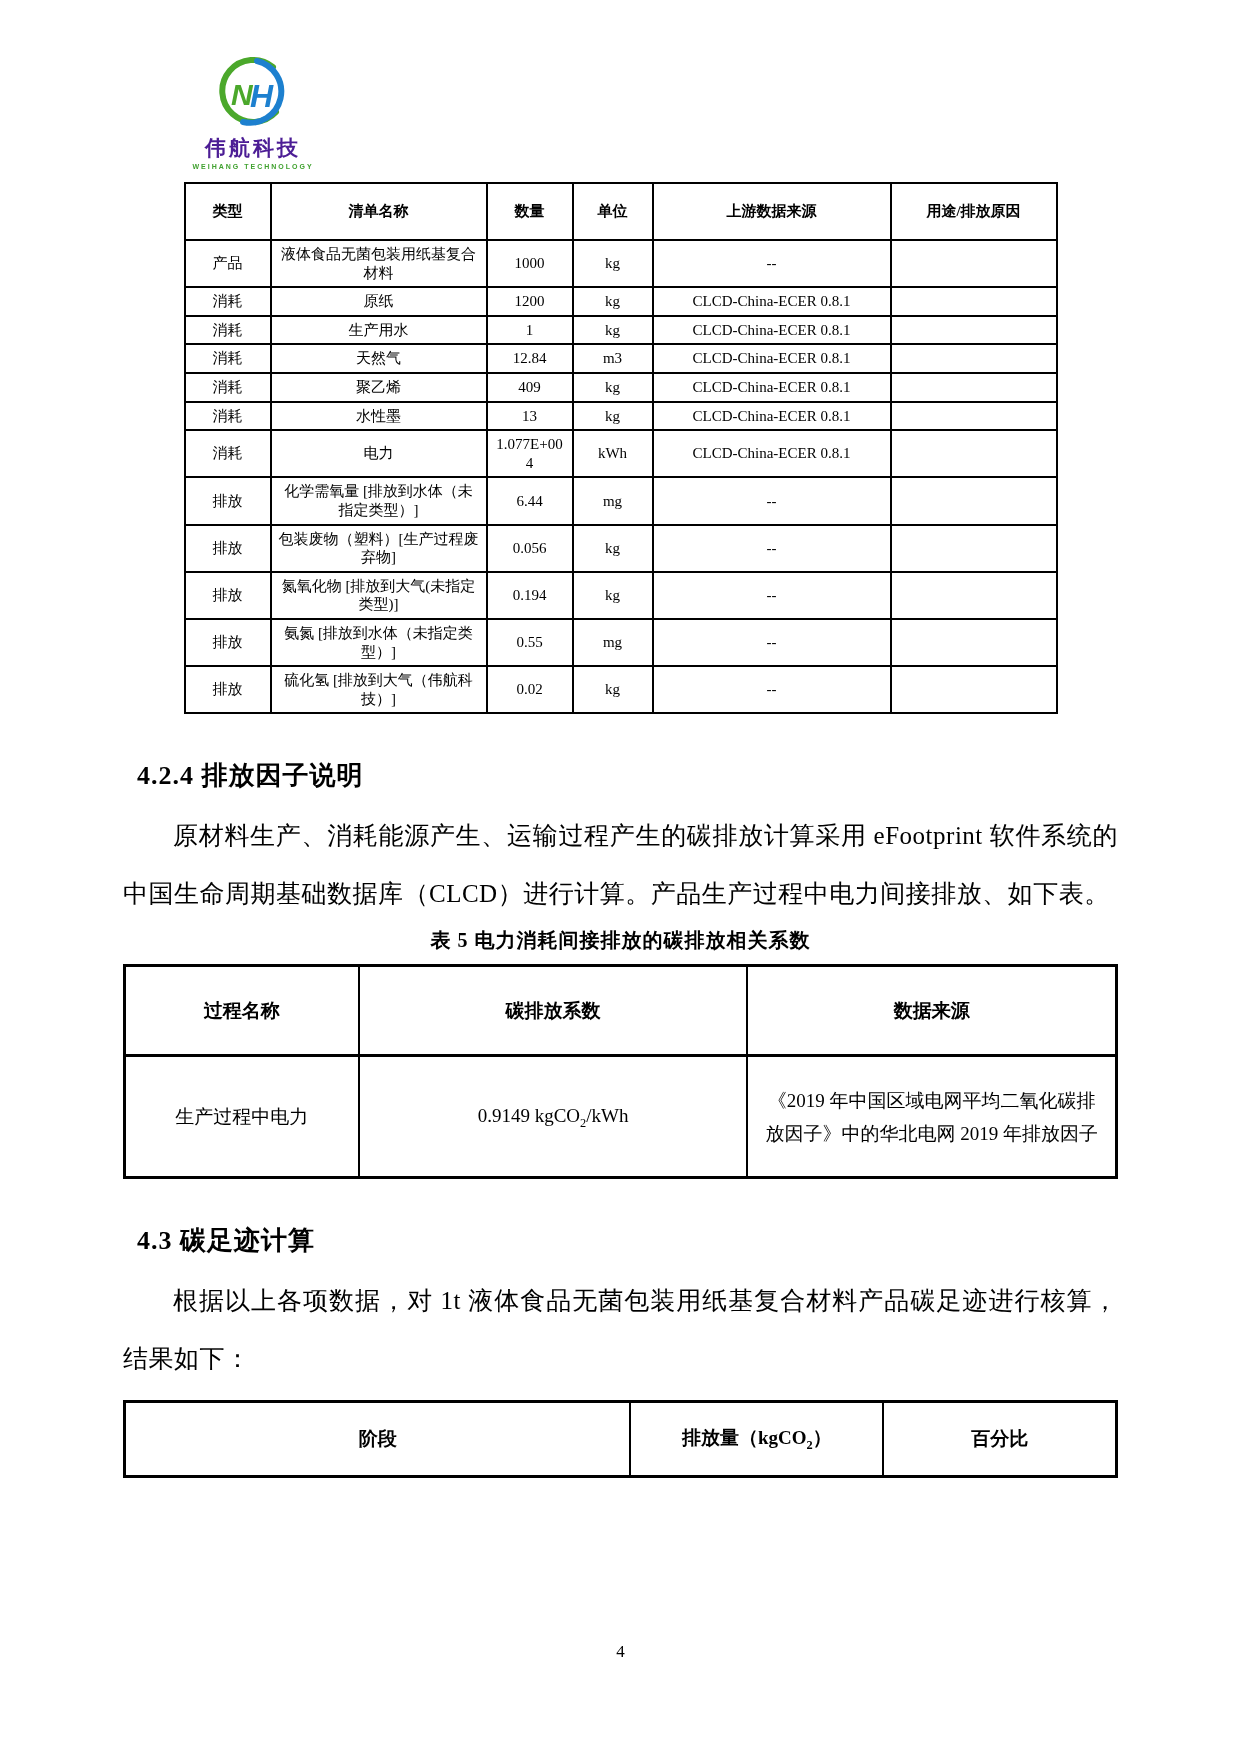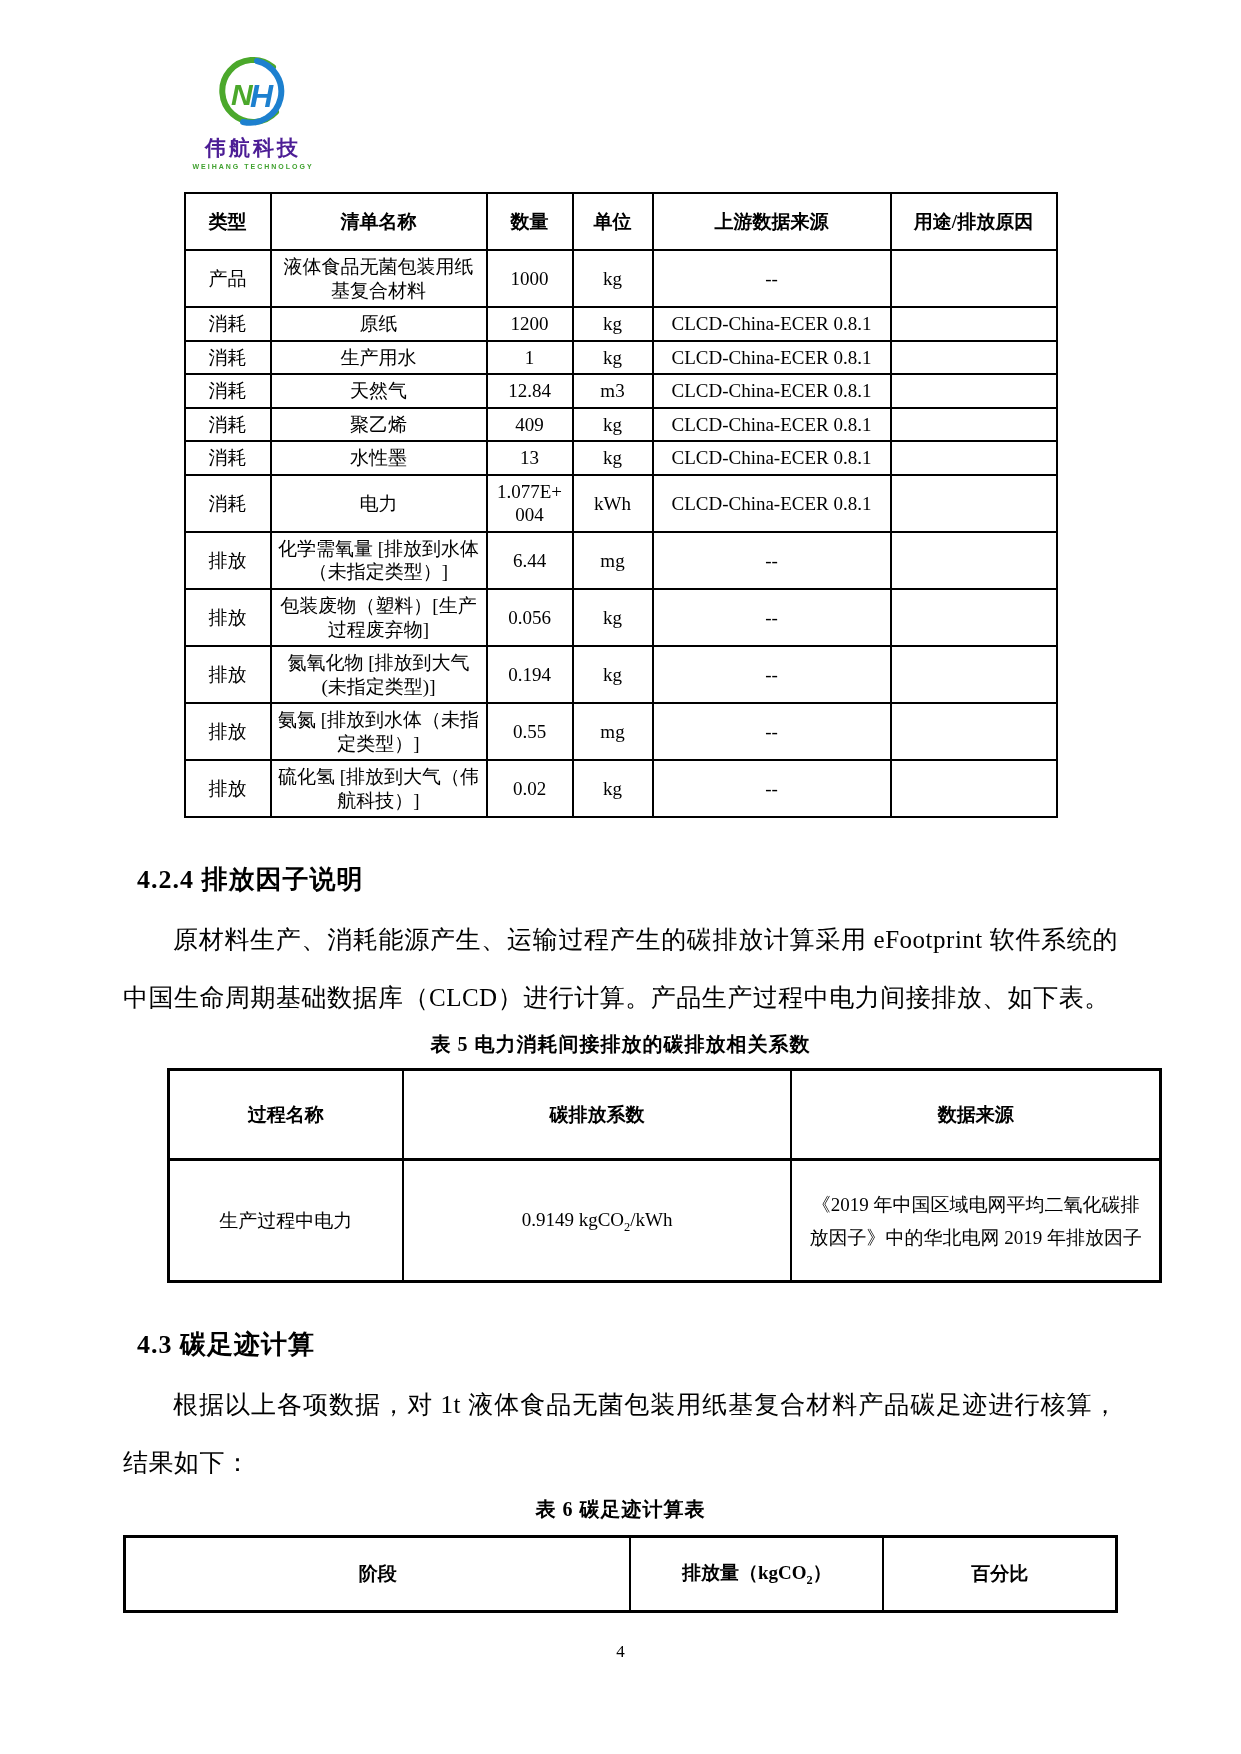--- a/index.html
+++ b/index.html
@@ -24,41 +24,41 @@
   .logo-en {
     font-family:"Liberation Sans","DejaVu Sans",sans-serif;
     font-weight:bold; font-size:7px; letter-spacing:2px; color:#3fa12e;
     margin-top:1px; white-space:nowrap;
   }
   
   table { border-collapse:collapse; table-layout:fixed; }
   th, td { border:2px solid #000; text-align:center; vertical-align:middle; }
   th { font-weight:bold; }
   
-  .inv-table { width:872px; margin:22px auto 0 auto; font-size:19px; }
+  .inv-table { width:872px; margin:12px auto 0 auto; font-size:15px; }
   .inv-table th { height:57px; padding:4px 6px; }
   .inv-table td { padding:4px 6px; line-height:1.24; }
   .inv-table td.qty { overflow-wrap:anywhere; }
   
   h2.sec {
     font-size:26px; font-weight:bold;
     margin:44px 0 0 14px;
     letter-spacing:1px;
   }
   p.body-text {
     font-size:25px; line-height:2.32;
     text-indent:2em; text-align:justify;
     margin-top:14px; letter-spacing:0.5px;
   }
   .tbl-caption {
     text-align:center; font-weight:bold; font-size:20px;
     margin-top:4px; letter-spacing:1px;
   }
   
-  .t5 { width:100%; margin-top:10px; font-size:19px; border:3px solid #000;margin-left:44px; }
+  .t5 { width:100%; margin-top:10px; font-size:19px; border:3px solid #000; }
   .t5 th { height:90px; padding:4px 8px; border-bottom:3px solid #000; }
   .t5 td { height:122px; padding:8px 10px; line-height:1.75; }
   
   .t6 { width:100%; margin-top:12px; font-size:19px; border:3px solid #000; }
   .t6 th { height:56px; padding:22px 8px; border-bottom:3px solid #000; }
   sub { font-size:0.65em; }
   .page-num {
     position:absolute; left:0; right:0; bottom:92px;
     text-align:center; font-size:17px;
   }
@@ -220,21 +220,20 @@
         <td>生产过程中电力</td>
         <td><span>0.9149 kgCO</span><sub>2</sub><span>/kWh</span></td>
         <td>《2019 年中国区域电网平均二氧化碳排放因子》中的华北电网 2019 年排放因子</td>
       </tr>
     </tbody>
   </table>
 
   <h2 class="sec">4.3 碳足迹计算</h2>
   <p class="body-text">根据以上各项数据，对 1t 液体食品无菌包装用纸基复合材料产品碳足迹进行核算，结果如下：</p>
 
-  <div class="tbl-caption">表 6 碳足迹计算表</div>
   <table class="t6">
     <colgroup>
       <col style="width:51%">
         <col style="width:25.5%">
         <col style="width:23.5%">
     </colgroup>
     <thead>
       <tr>
         <th>阶段</th>
         <th><span>排放量（kgCO</span><sub>2</sub><span>）</span></th>

